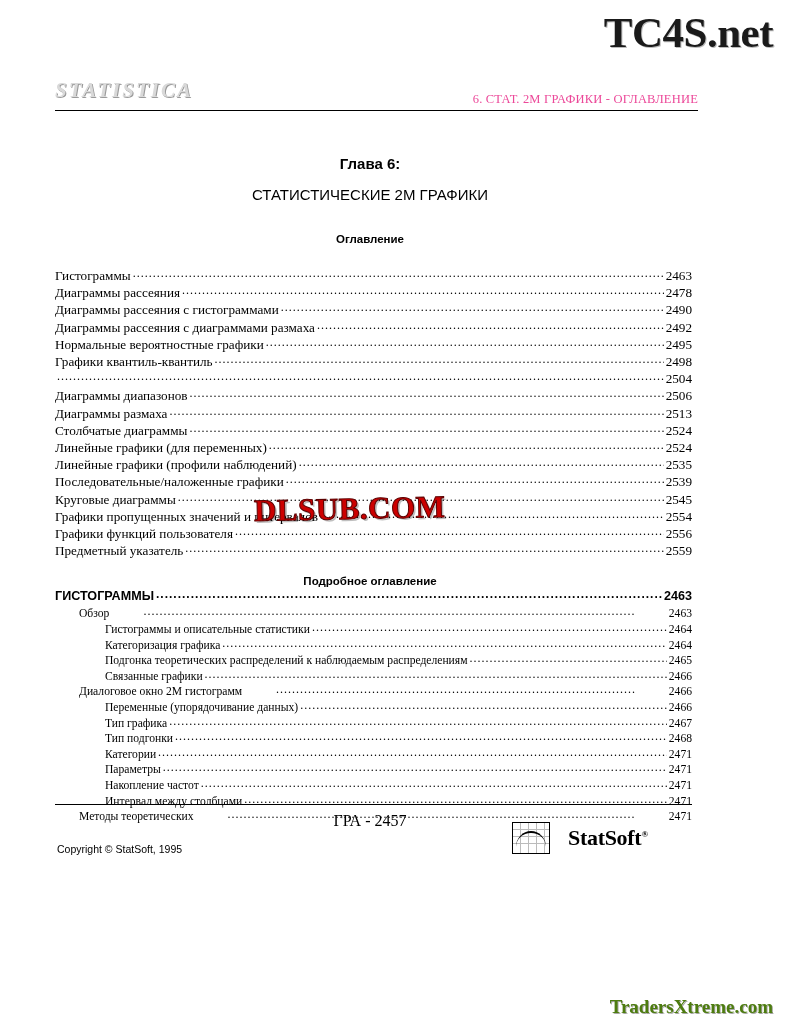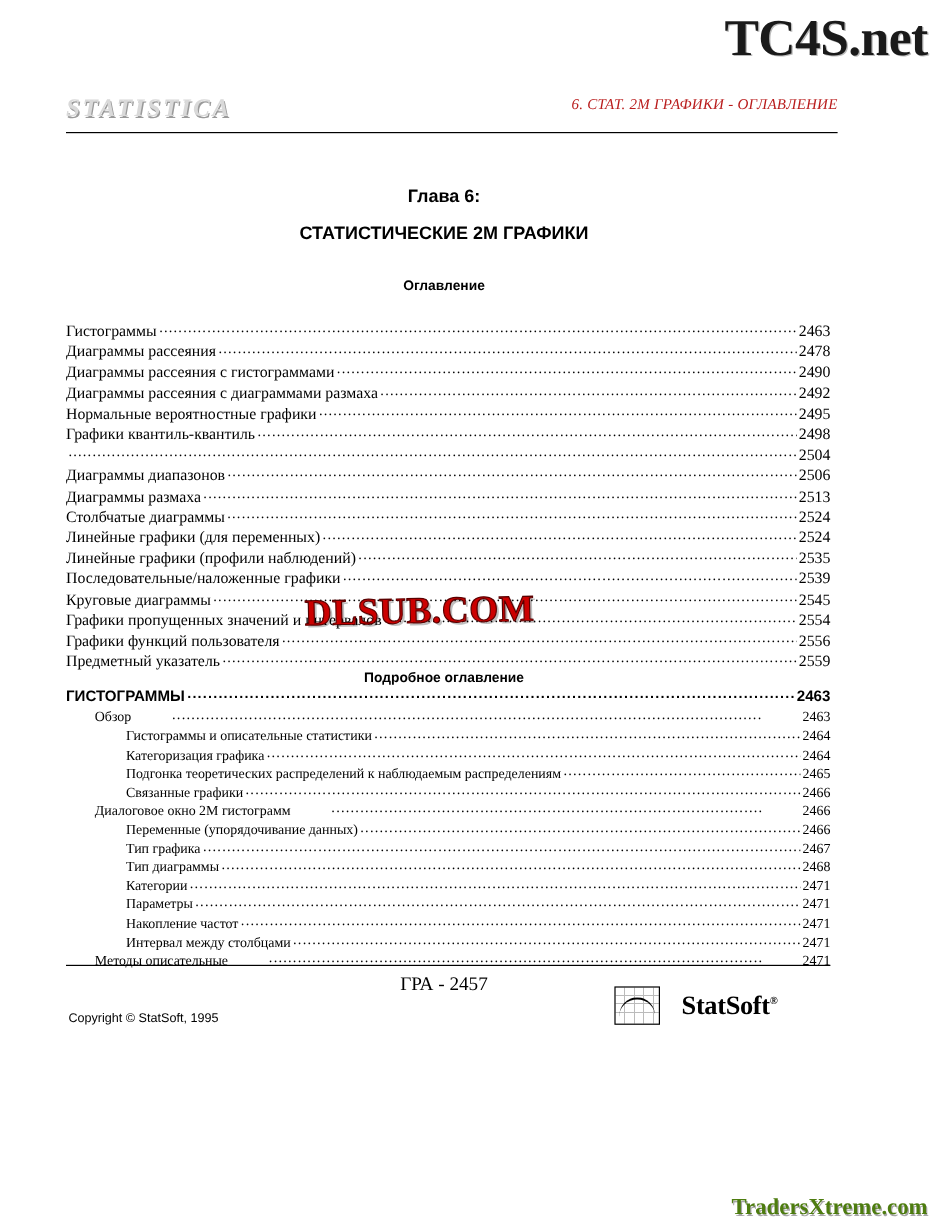--- a/index.html
+++ b/index.html
@@ -52,47 +52,46 @@
     font-style: italic;
     font-weight: bold;
     font-size: 21px;
     letter-spacing: 2px;
     color: #d9d9d9;
     text-shadow: 1px 1px 0 #9a9a9a;
   }
   .header-title {
     position: absolute;
     right: 0;
-    top: 6px;
+    top: 18px;
     font-family: "Liberation Serif", serif;
     font-size: 12.5px;
-    color: #b91c1c;
+    color: #ec4899;
     letter-spacing: 0.2px;
-    font-style: italic;
   }
   .rule {
     margin: 2px 42px 0 55px;
     border-top: 1px solid #000;
     height: 0;
   }
 
   .chapter-block {
     margin-top: 44px;
     text-align: center;
   }
   .chapter-line1 {
     font-family: "Liberation Sans", sans-serif;
     font-size: 15px;
     font-weight: bold;
     margin-bottom: 14px;
   }
   .chapter-line2 {
     font-family: "Liberation Sans", sans-serif;
     font-size: 15px;
-    font-weight: bold;
+    font-weight: normal;
   }
   .toc-heading {
     margin-top: 30px;
     text-align: center;
     font-family: "Liberation Sans", sans-serif;
     font-size: 11.5px;
     font-weight: bold;
   }
 
   .toc {
@@ -126,20 +125,21 @@
   .toc2 .toc-row.lvl0 {
     font-family: "Liberation Sans", sans-serif;
     font-weight: bold;
     font-size: 12.6px;
     line-height: 19px;
   }
   .toc2 .toc-row.lvl1 { padding-left: 24px; gap: 32px; }
   .toc2 .toc-row.lvl2 { padding-left: 50px; }
 
   .detail-heading {
+    margin-top: 16px;
     text-align: center;
     font-family: "Liberation Sans", sans-serif;
     font-size: 11.5px;
     font-weight: bold;
   }
 
   
   .wm-mid {
     position: absolute;
     left: 254px;
@@ -373,21 +373,21 @@
         <span class="label">Переменные (упорядочивание данных)</span>
         <span class="dots">....................................................................................................................................................................................................................................................................</span>
         <span class="page-no">2466</span>
       </div>
       <div class="toc-row lvl2">
         <span class="label">Тип графика</span>
         <span class="dots">....................................................................................................................................................................................................................................................................</span>
         <span class="page-no">2467</span>
       </div>
       <div class="toc-row lvl2">
-        <span class="label">Тип диаграммы</span>
+        <span class="label">Тип подгонки</span>
         <span class="dots">....................................................................................................................................................................................................................................................................</span>
         <span class="page-no">2468</span>
       </div>
       <div class="toc-row lvl2">
         <span class="label">Категории</span>
         <span class="dots">....................................................................................................................................................................................................................................................................</span>
         <span class="page-no">2471</span>
       </div>
       <div class="toc-row lvl2">
         <span class="label">Параметры</span>
@@ -398,21 +398,21 @@
         <span class="label">Накопление частот</span>
         <span class="dots">....................................................................................................................................................................................................................................................................</span>
         <span class="page-no">2471</span>
       </div>
       <div class="toc-row lvl2">
         <span class="label">Интервал между столбцами</span>
         <span class="dots">....................................................................................................................................................................................................................................................................</span>
         <span class="page-no">2471</span>
       </div>
       <div class="toc-row lvl1">
-        <span class="label">Методы описательные</span>
+        <span class="label">Методы теоретических</span>
         <span class="dots">....................................................................................................................................................................................................................................................................</span>
         <span class="page-no">2471</span>
       </div>
     </div>
 
   <div class="wm-mid">DLSUB.COM</div>
 
   <div class="footer-rule"></div>
   <div class="footer-center">ГРА - 2457</div>
   <div class="copyright">Copyright © StatSoft, 1995</div>

